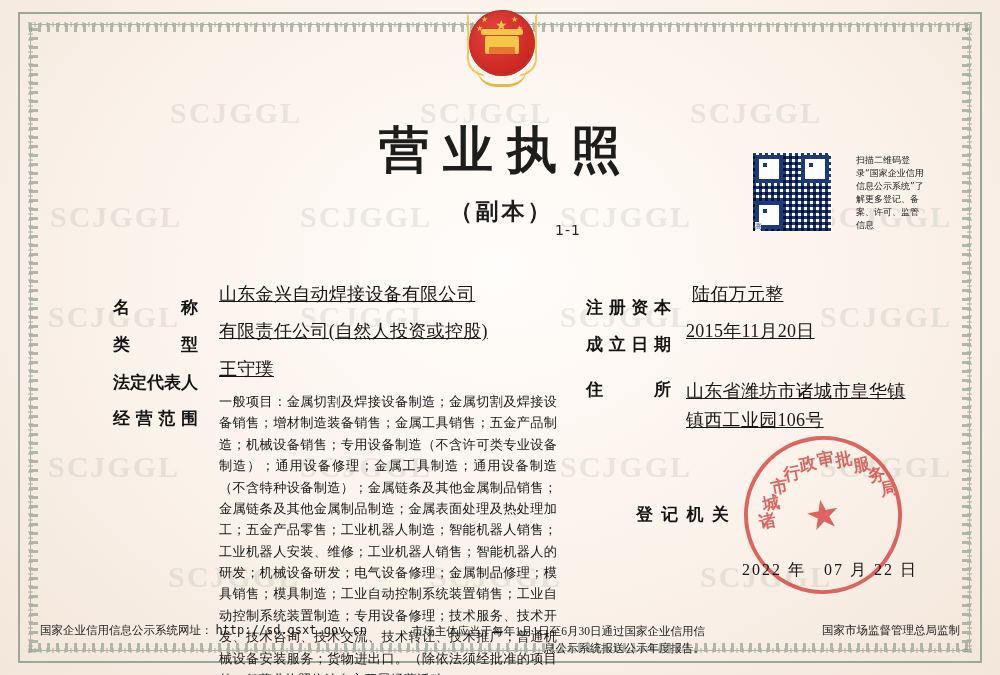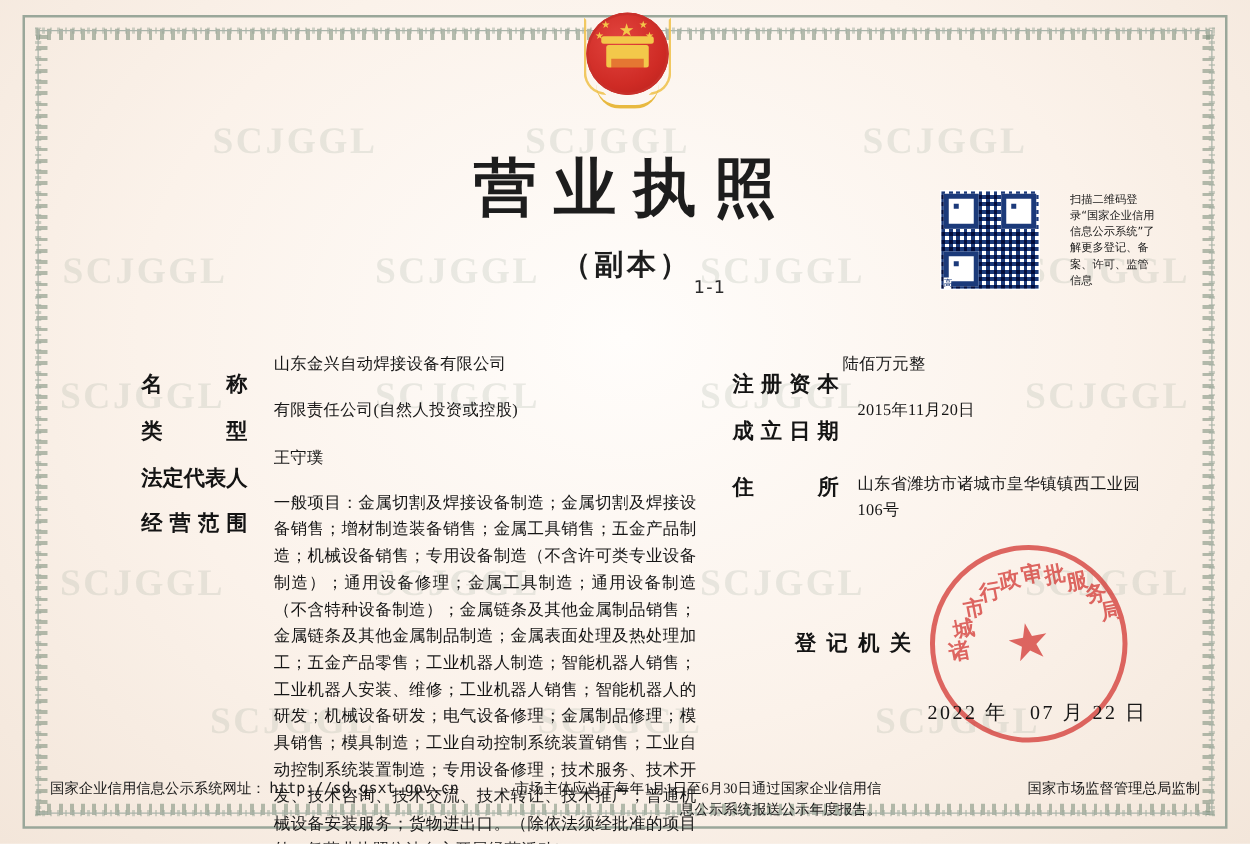--- a/index.html
+++ b/index.html
@@ -261,23 +261,24 @@
     font-family: "Liberation Serif", "DejaVu Serif", serif;
     font-size: 17px;
     font-weight: 700;
     color: #141414;
     letter-spacing: 0px;
     white-space: nowrap;
   }
   .field-value {
     position: absolute;
     font-family: "Liberation Serif", "DejaVu Serif", serif;
-    font-size: 13px;
+    font-size: 18px;
     color: #161616;
     letter-spacing: .3px;
+    text-decoration: underline;
   }
   .lbl-spread {
     display: inline-block;
     width: 85px;
     text-align: justify;
     text-align-last: justify;
     margin-top: 16px;
   }
   .scope-value {
     position: absolute;
@@ -447,21 +448,21 @@
   <div class="field-value" style="left:219px; top:357px;text-align:center;">王守璞</div>
 
   <div class="field-label" style="left:113px; top:391px;">
     <span class="lbl-spread">经 营 范 围</span>
   </div>
   <div class="scope-value">一般项目：金属切割及焊接设备制造；金属切割及焊接设备销售；增材制造装备销售；金属工具销售；五金产品制造；机械设备销售；专用设备制造（不含许可类专业设备制造）；通用设备修理；金属工具制造；通用设备制造（不含特种设备制造）；金属链条及其他金属制品销售；金属链条及其他金属制品制造；金属表面处理及热处理加工；五金产品零售；工业机器人制造；智能机器人销售；工业机器人安装、维修；工业机器人销售；智能机器人的研发；机械设备研发；电气设备修理；金属制品修理；模具销售；模具制造；工业自动控制系统装置销售；工业自动控制系统装置制造；专用设备修理；技术服务、技术开发、技术咨询、技术交流、技术转让、技术推广；普通机械设备安装服务；货物进出口。（除依法须经批准的项目外，凭营业执照依法自主开展经营活动）</div>
 
   <div class="field-label" style="left:586px; top:280px;">
     <span class="lbl-spread">注 册 资 本</span>
   </div>
-  <div class="field-value" style="left:674px; top:282px;">陆佰万元整</div>
+  <div class="field-value" style="left:692px; top:282px;">陆佰万元整</div>
 
   <div class="field-label" style="left:586px; top:317px;">
     <span class="lbl-spread">成 立 日 期</span>
   </div>
   <div class="field-value" style="left:686px; top:319px;">2015年11月20日</div>
 
   <div class="field-label" style="left:586px; top:362px;">
     <span class="lbl-spread">住　　所</span>
   </div>
   <div class="field-value" style="left:686px; top:377px; width:235px; line-height:1.6;">山东省潍坊市诸城市皇华镇镇西工业园106号</div>

